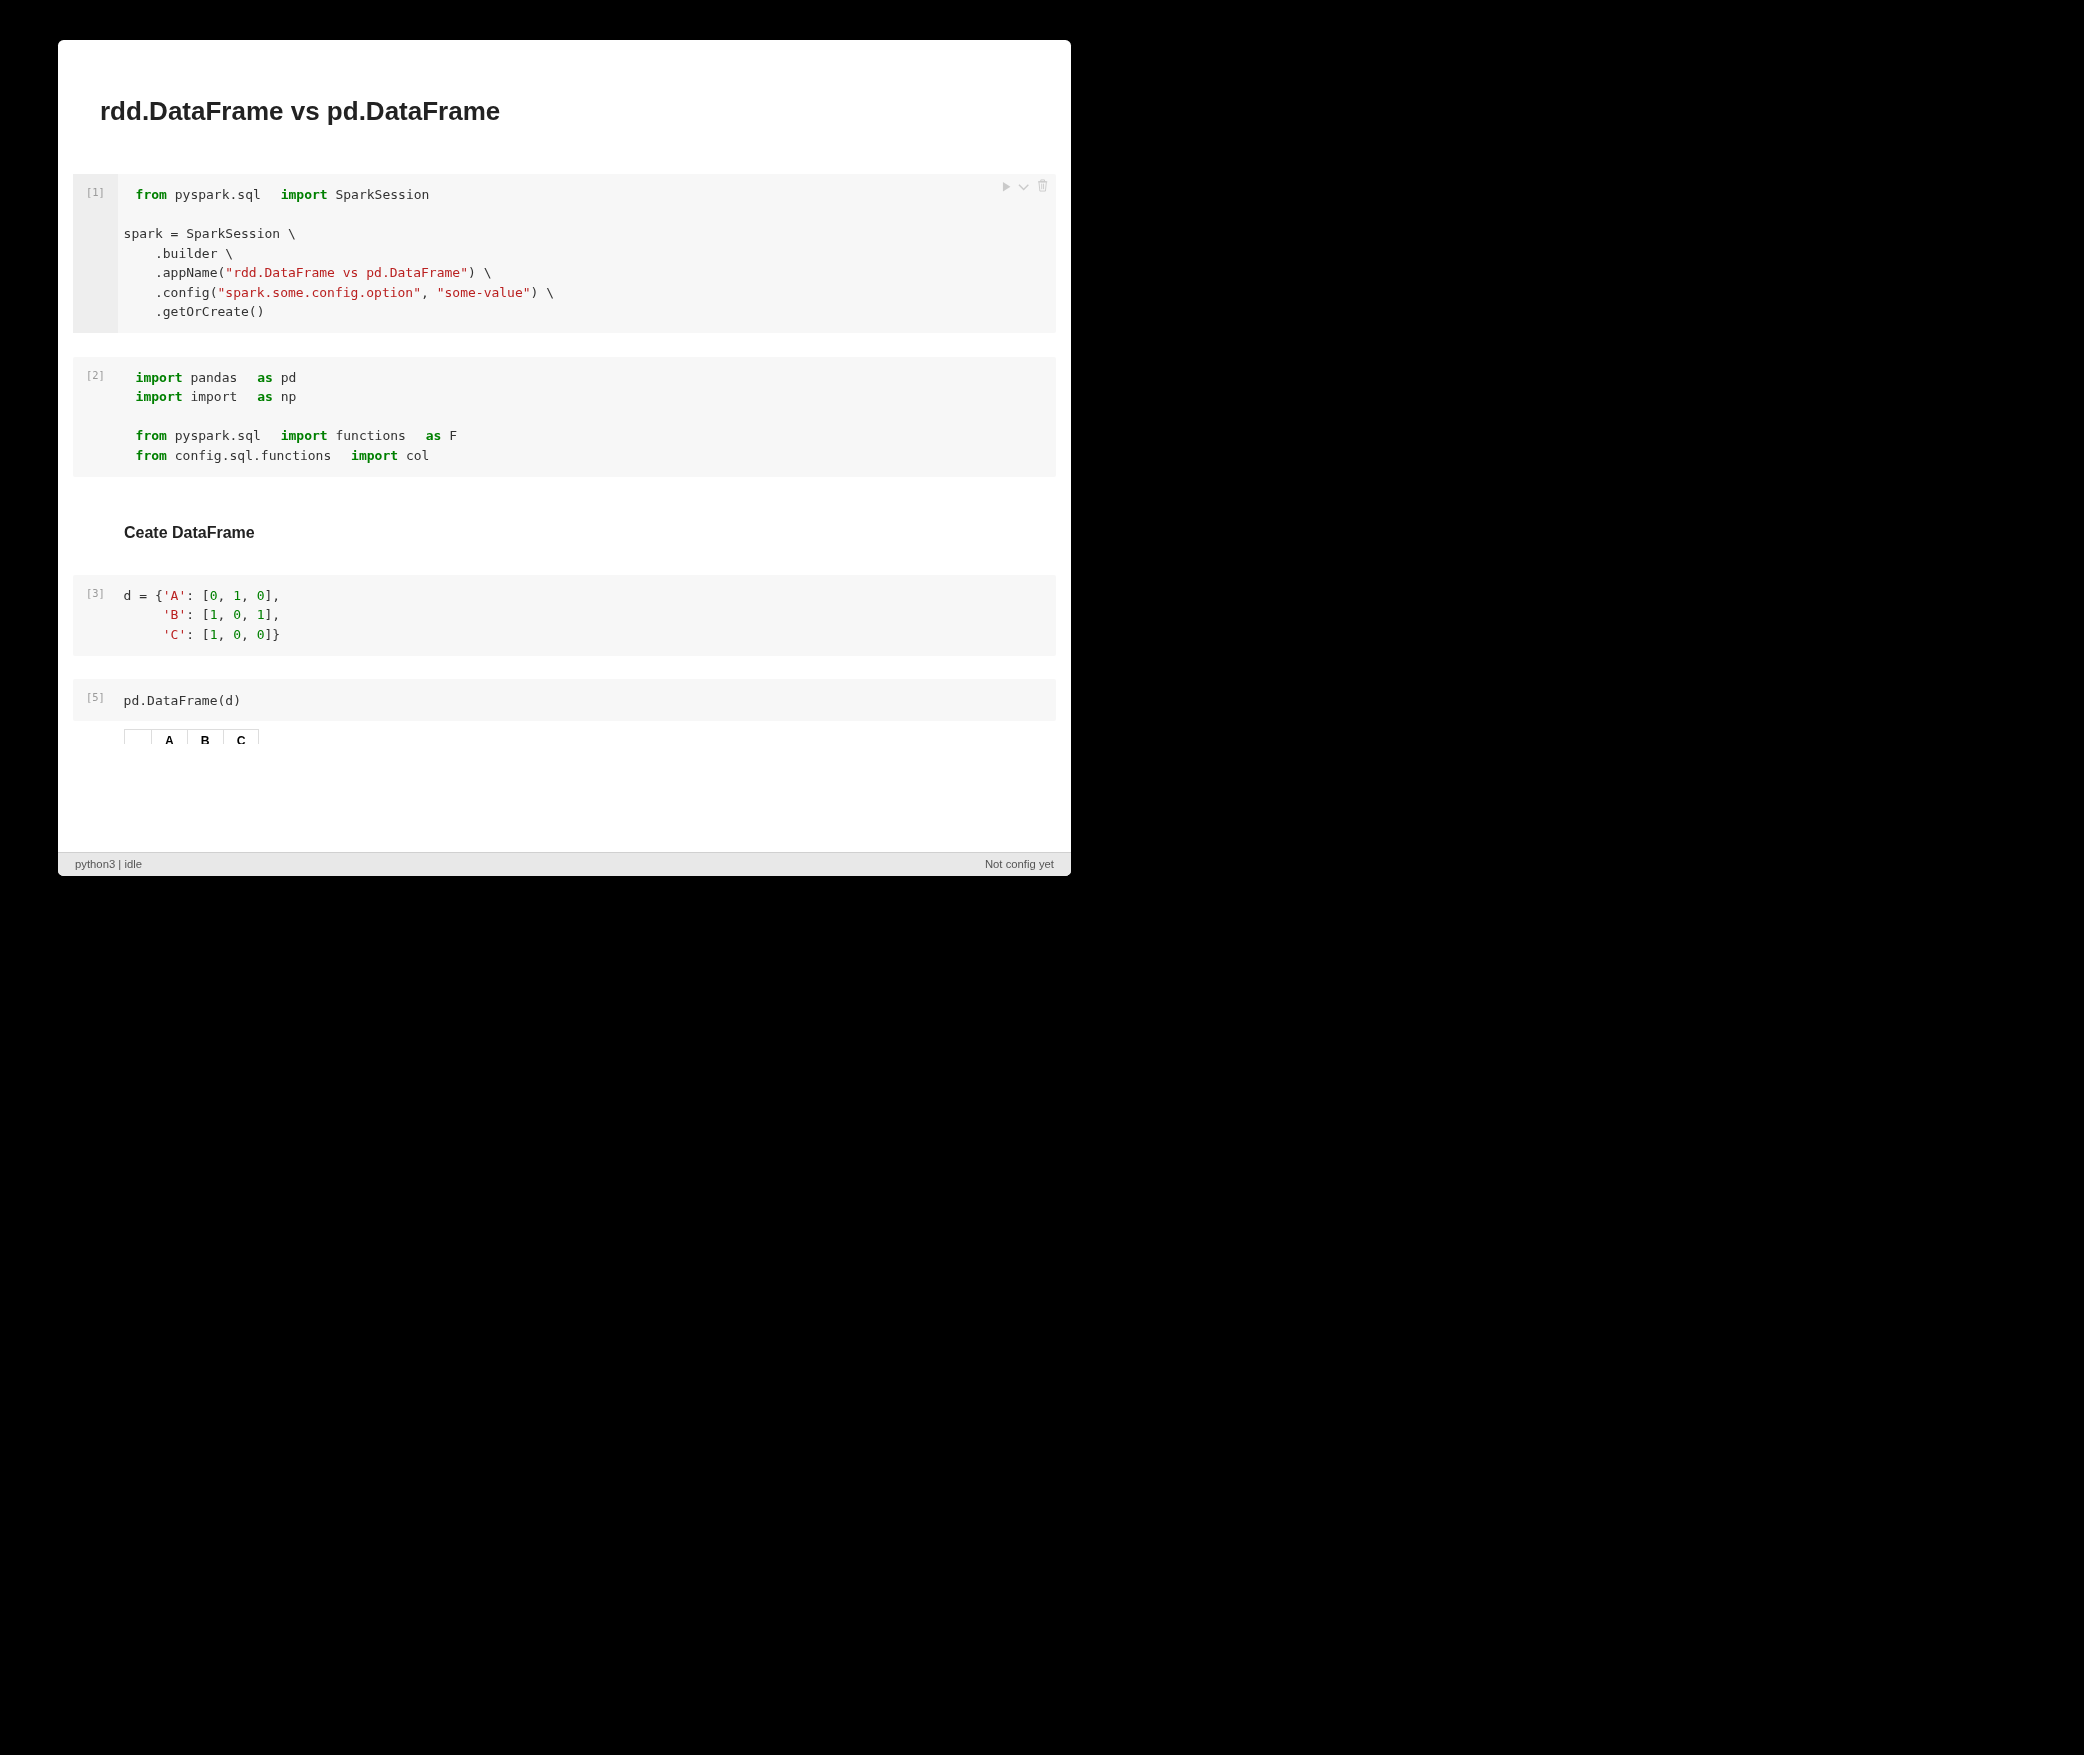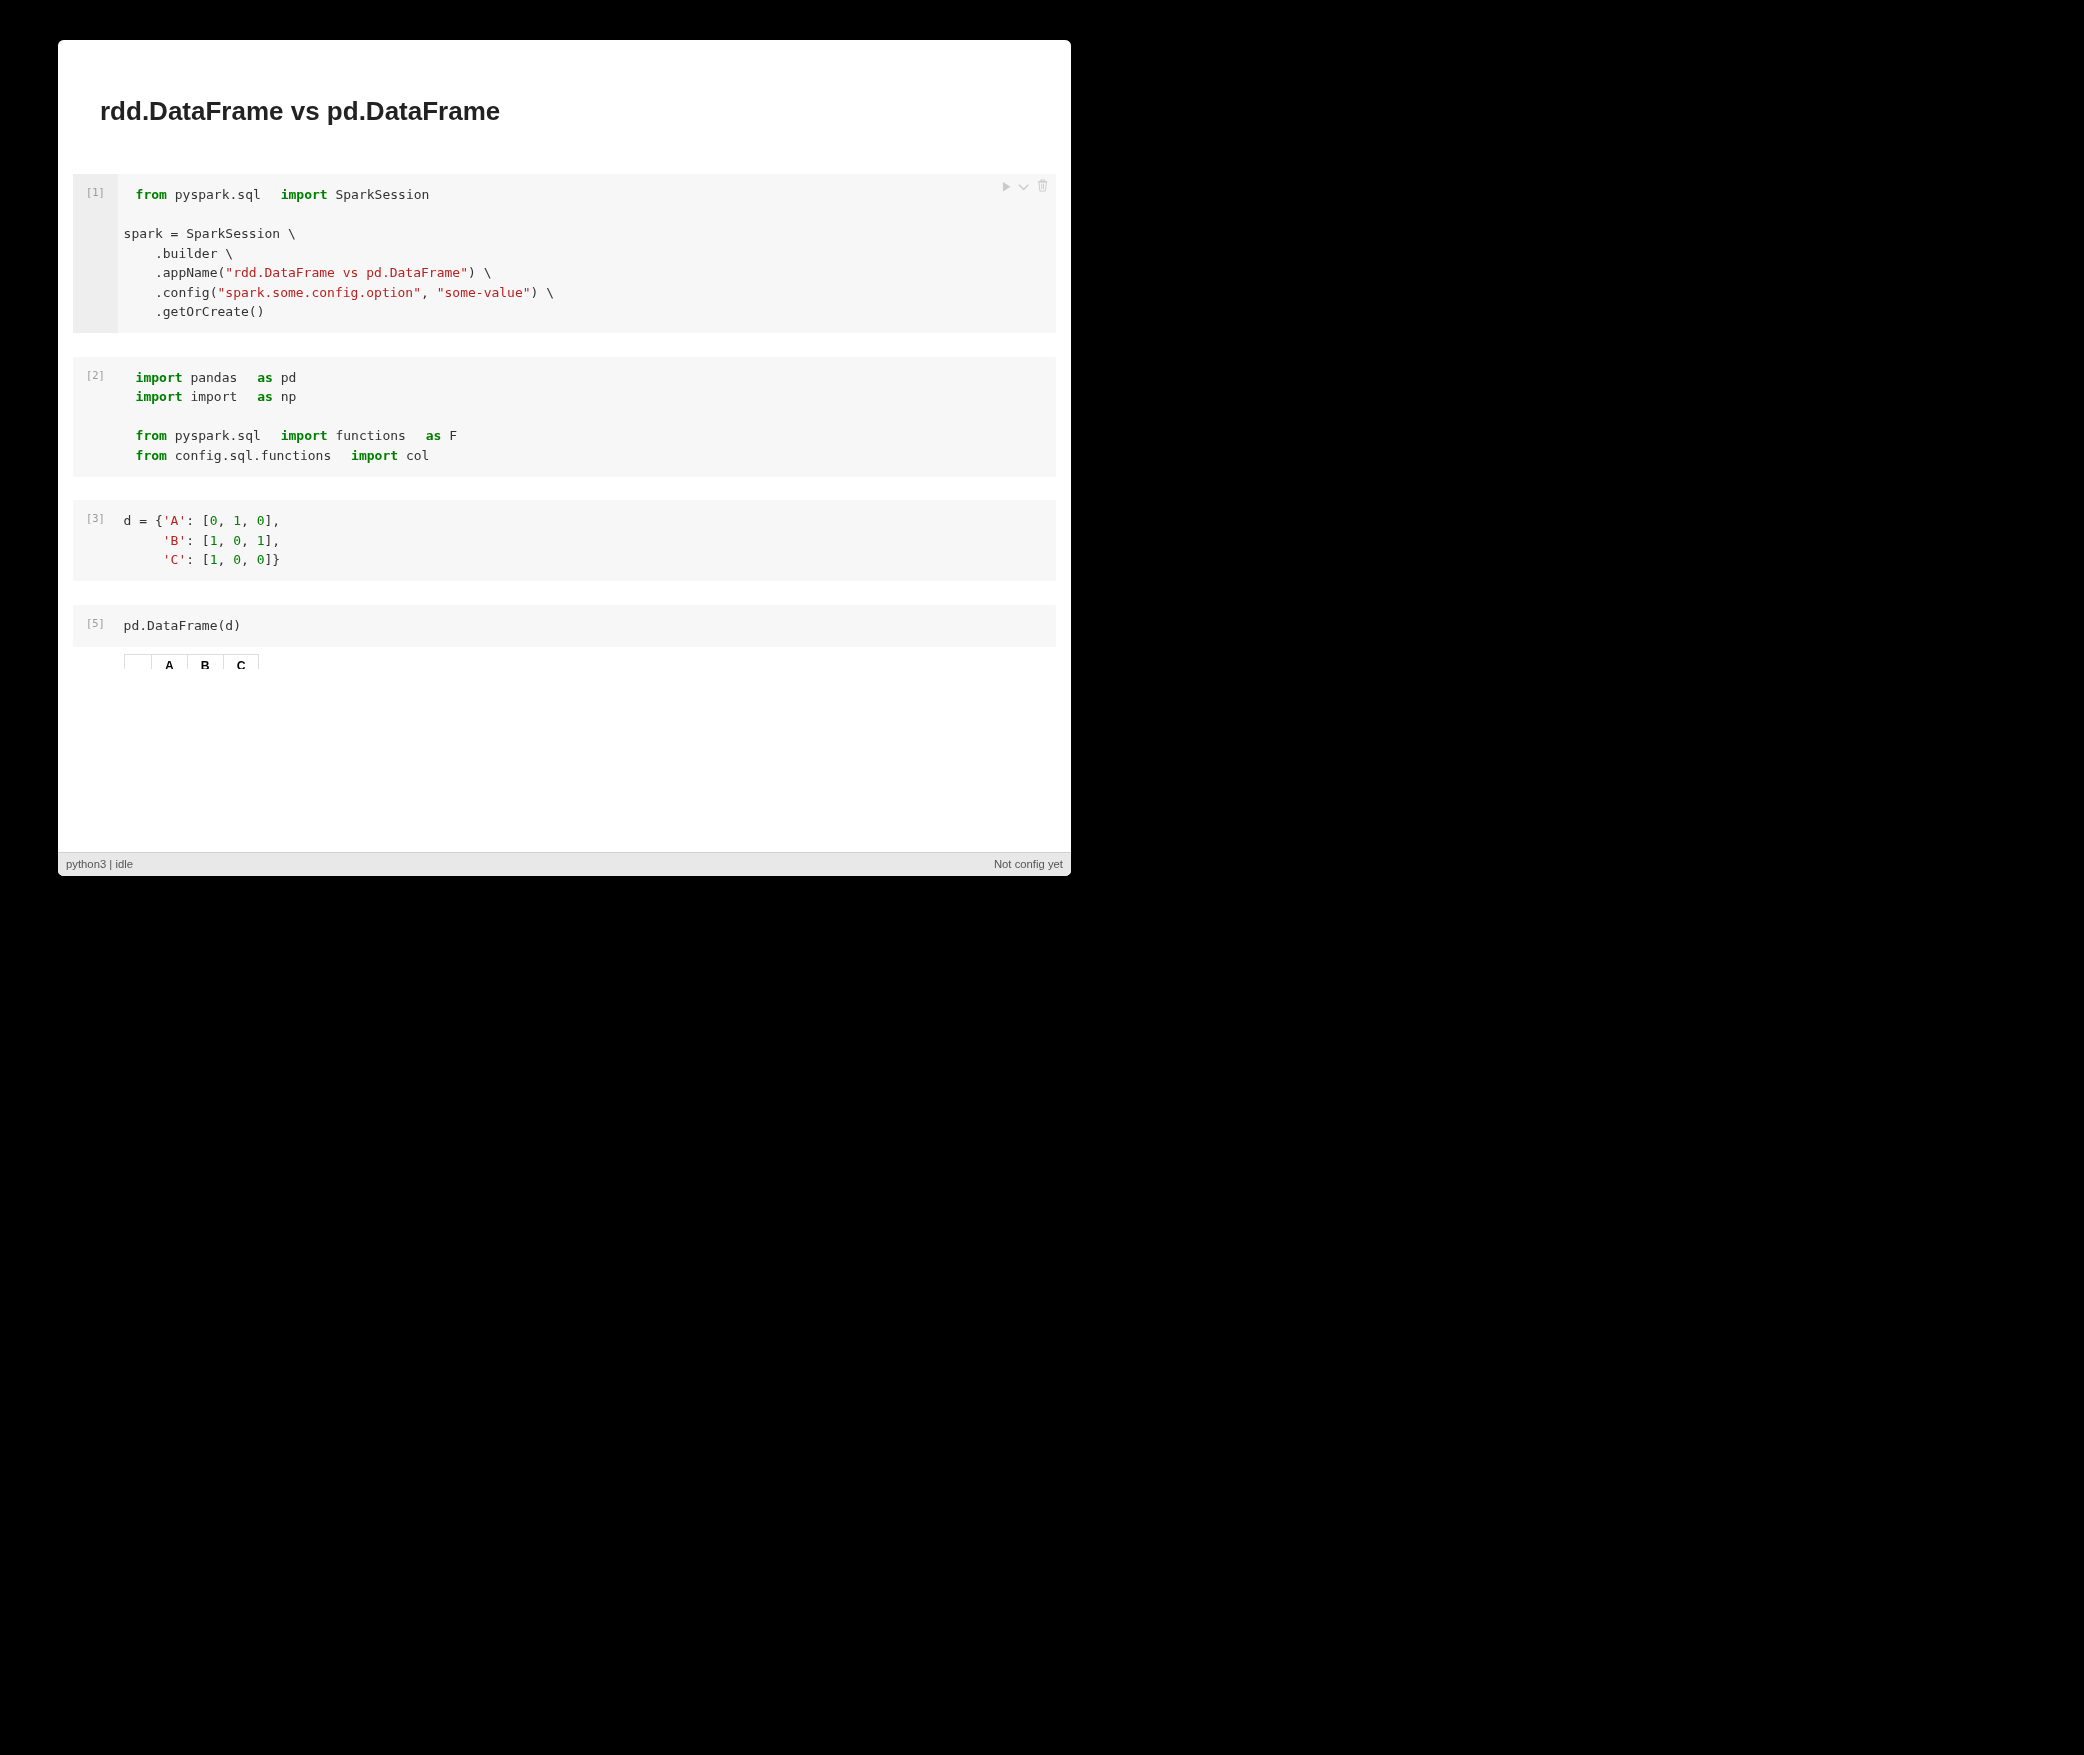--- a/index.html
+++ b/index.html
@@ -112,21 +112,21 @@
   align-items: center;
 }
 .cell-toolbar svg { opacity: 0.35; }
 .statusbar {
   height: 24.5px;
   background: #e8e8e8;
   border-top: 0.9px solid #d0d0d0;
   display: flex;
   justify-content: space-between;
   align-items: center;
-  padding: 0 8px;
+  padding: 0 17px;
   font-size: 11.3px;
   color: #555;
 }
 .table-preview {
   margin-left: 66px;
   border-collapse: collapse;
 }
 .table-preview th, .table-preview td {
   border: 0.9px solid #ddd;
   padding: 3.8px 13px;
@@ -170,20 +170,21 @@
 
     <div class="cell">
       <div class="prompt-area">[2]</div>
       <div class="code-area"><span class="kw">import</span><span> pandas </span><span class="kw">as</span><span> pd
 </span><span class="kw">import</span><span> import </span><span class="kw">as</span><span> np
 
 </span><span class="kw">from</span><span> pyspark.sql </span><span class="kw">import</span><span> functions </span><span class="kw">as</span><span> F
 </span><span class="kw">from</span><span> config.sql.functions </span><span class="kw">import</span><span> col</span></div>
     </div>
 
+    <h3 class="heading3">Ceate DataFrame</h3>
 
     <div class="cell">
       <div class="prompt-area">[3]</div>
       <div class="code-area"><span>d = {</span><span class="str">'A'</span><span>: [</span><span class="num">0</span><span>, </span><span class="num">1</span><span>, </span><span class="num">0</span><span>],
      </span><span class="str">'B'</span><span>: [</span><span class="num">1</span><span>, </span><span class="num">0</span><span>, </span><span class="num">1</span><span>],
      </span><span class="str">'C'</span><span>: [</span><span class="num">1</span><span>, </span><span class="num">0</span><span>, </span><span class="num">0</span><span>]}</span></div>
     </div>
 
     <div class="cell" style="margin-bottom:7.5px;">
       <div class="prompt-area">[5]</div>

